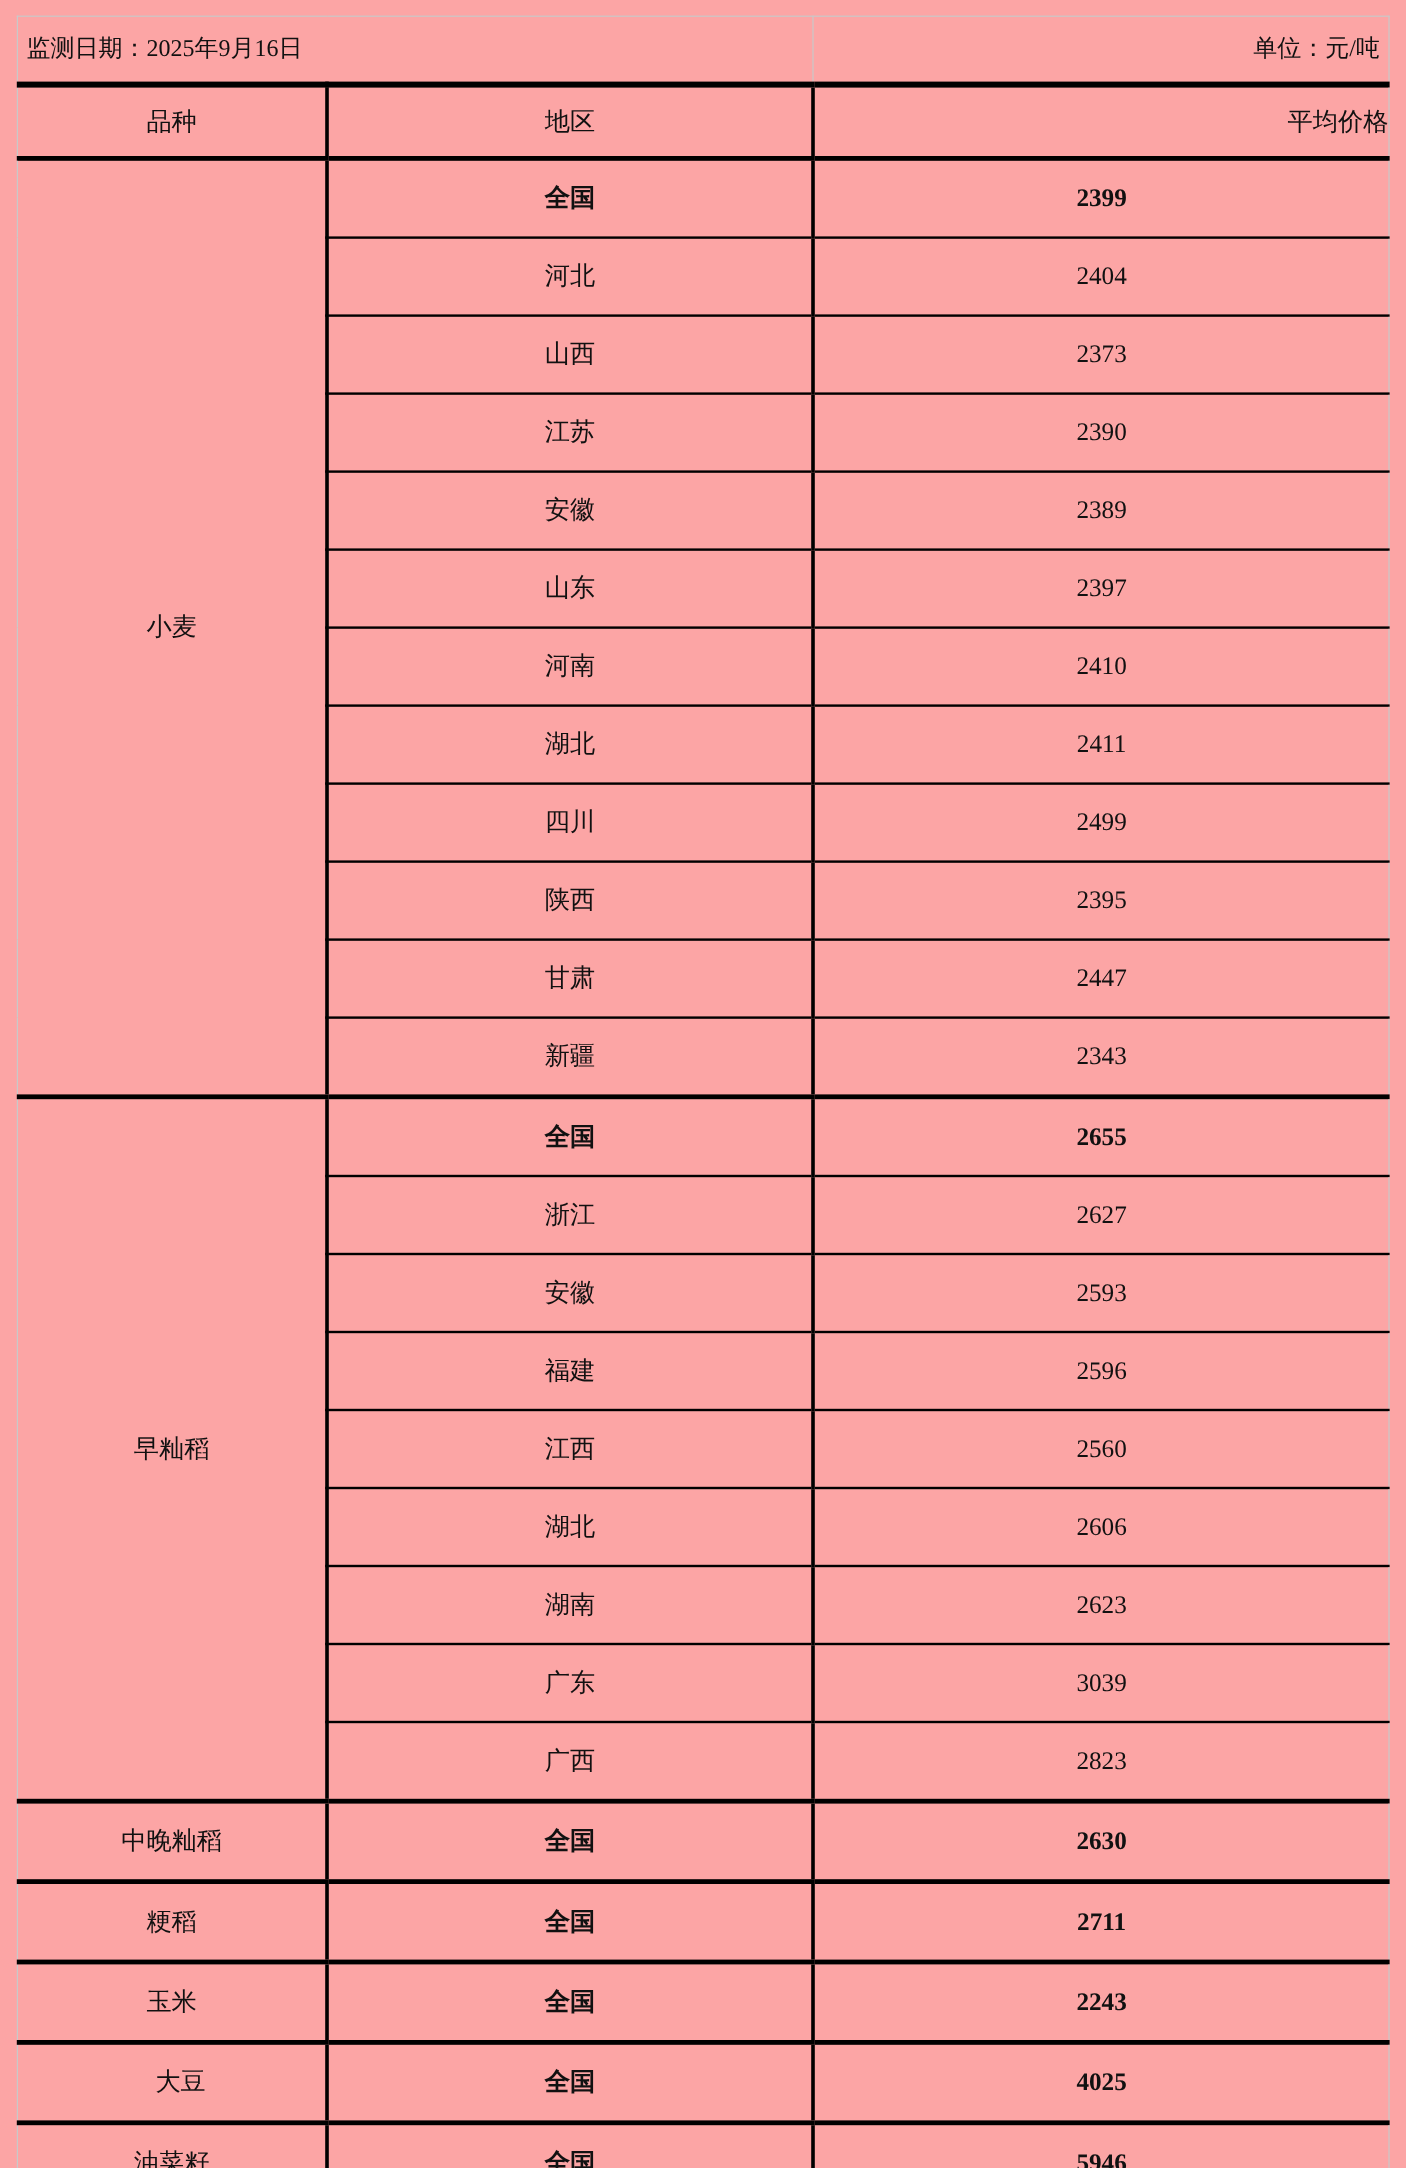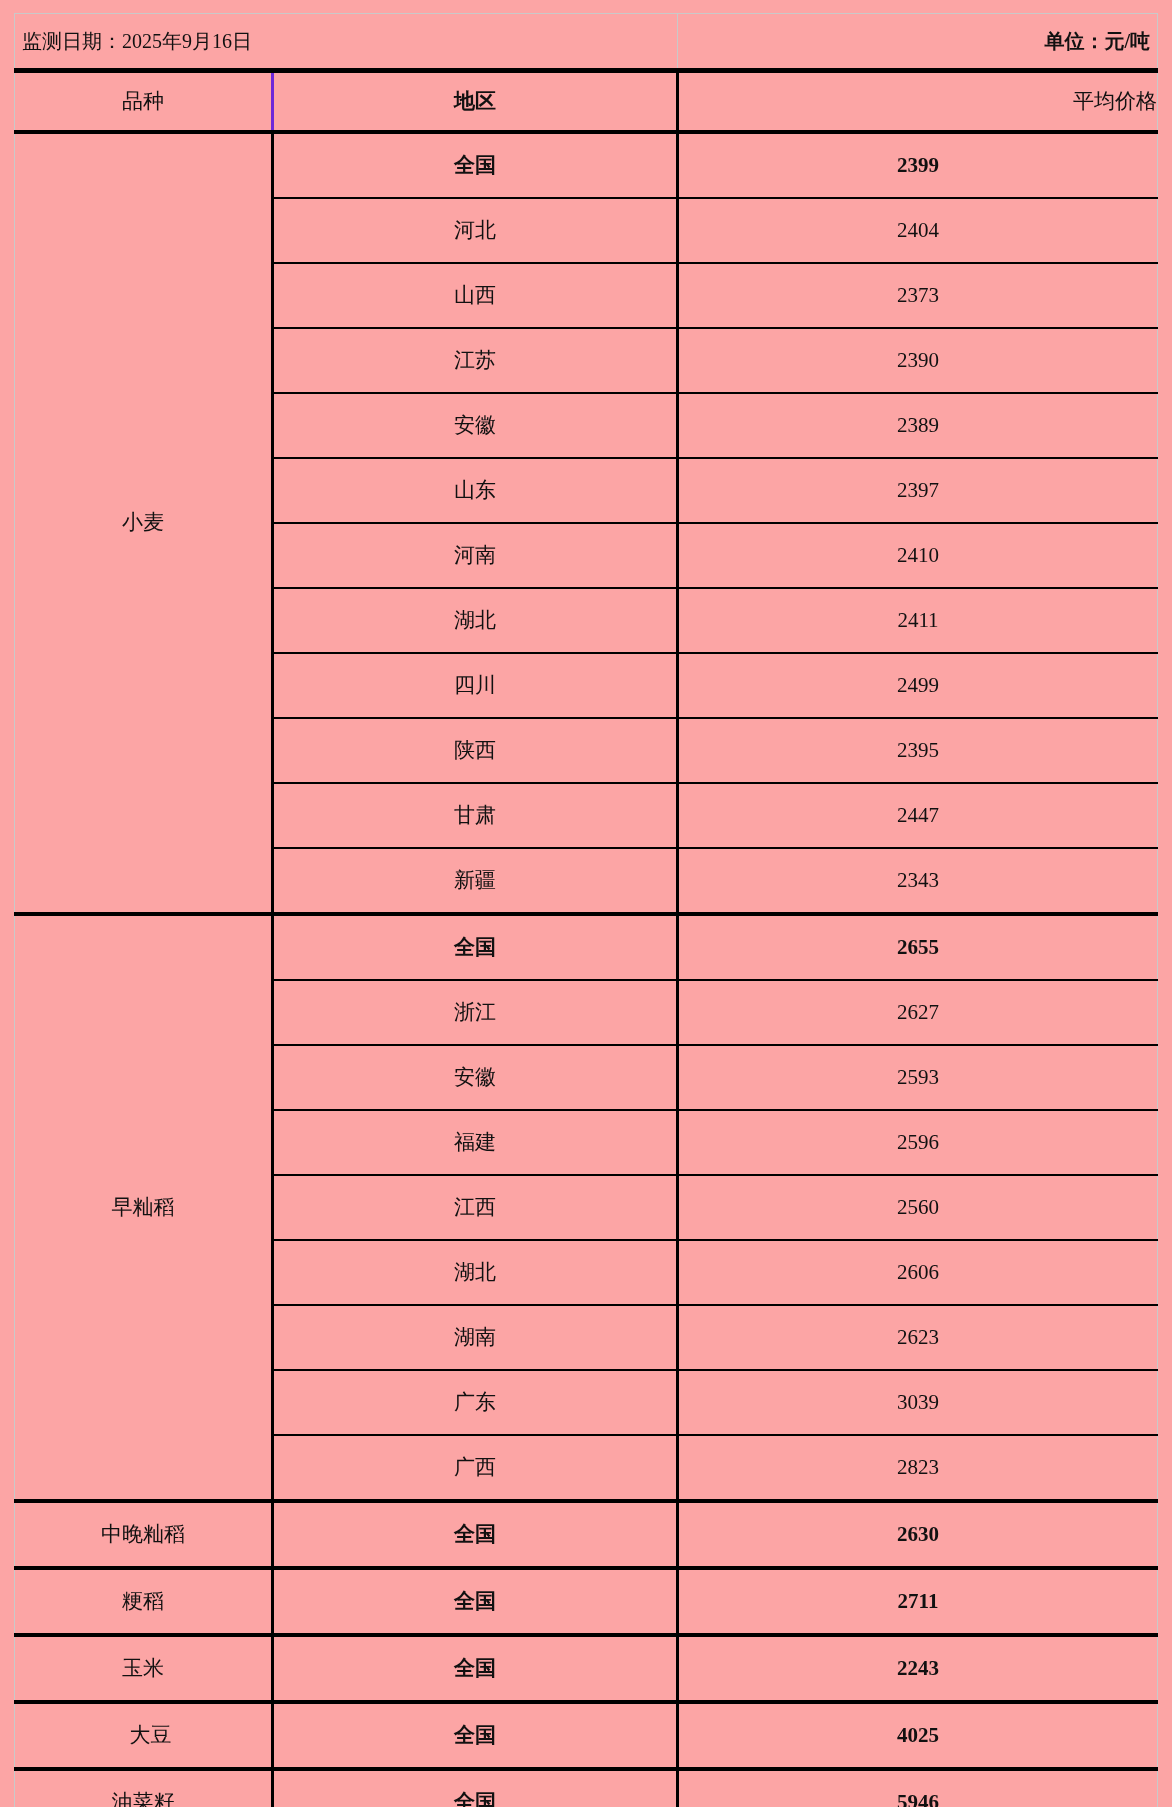--- a/index.html
+++ b/index.html
@@ -34,30 +34,30 @@
   }
 
   
   tr.info-row td {
     height: 54px;
     font-size: 20px;
     border: 1px solid #c9c9c9;
     border-bottom: 5px solid #000000;
   }
   td.info-left  { text-align: left;  padding-left: 7px; }
-  td.info-right { text-align: right; padding-right: 7px; font-weight: bold; }
+  td.info-right { text-align: right; padding-right: 7px; }
 
   
   tr.header-row th {
     height: 57px;
     border: 2px solid #000000;
     border-top: 5px solid #000000;
   }
   tr.header-row th.h-variety { border-left: 1px solid #c9c9c9; }
-  tr.header-row th.h-region  { border-left: 3px solid #6d28d9; border-right: 3px solid #000000; font-weight: bold; }
+  tr.header-row th.h-region  { border-left: 3px solid #000000; border-right: 3px solid #000000; }
   tr.header-row th.h-price   { border-right: 1px solid #c9c9c9; text-align: right; }
 
   
   tbody td { height: 63px; border: 2px solid #000000; }
   td.variety-cell { border-left: 1px solid #c9c9c9; border-right: 3px solid #000000; }
   td.region-cell  { border-left: 3px solid #000000; border-right: 3px solid #000000; margin-left: 34px; }
   td.price-cell   { border-right: 1px solid #c9c9c9; }
   tr.section-start td { border-top: 4px solid #000000; }
   tr.bold-row td { font-weight: bold; }
 </style>

